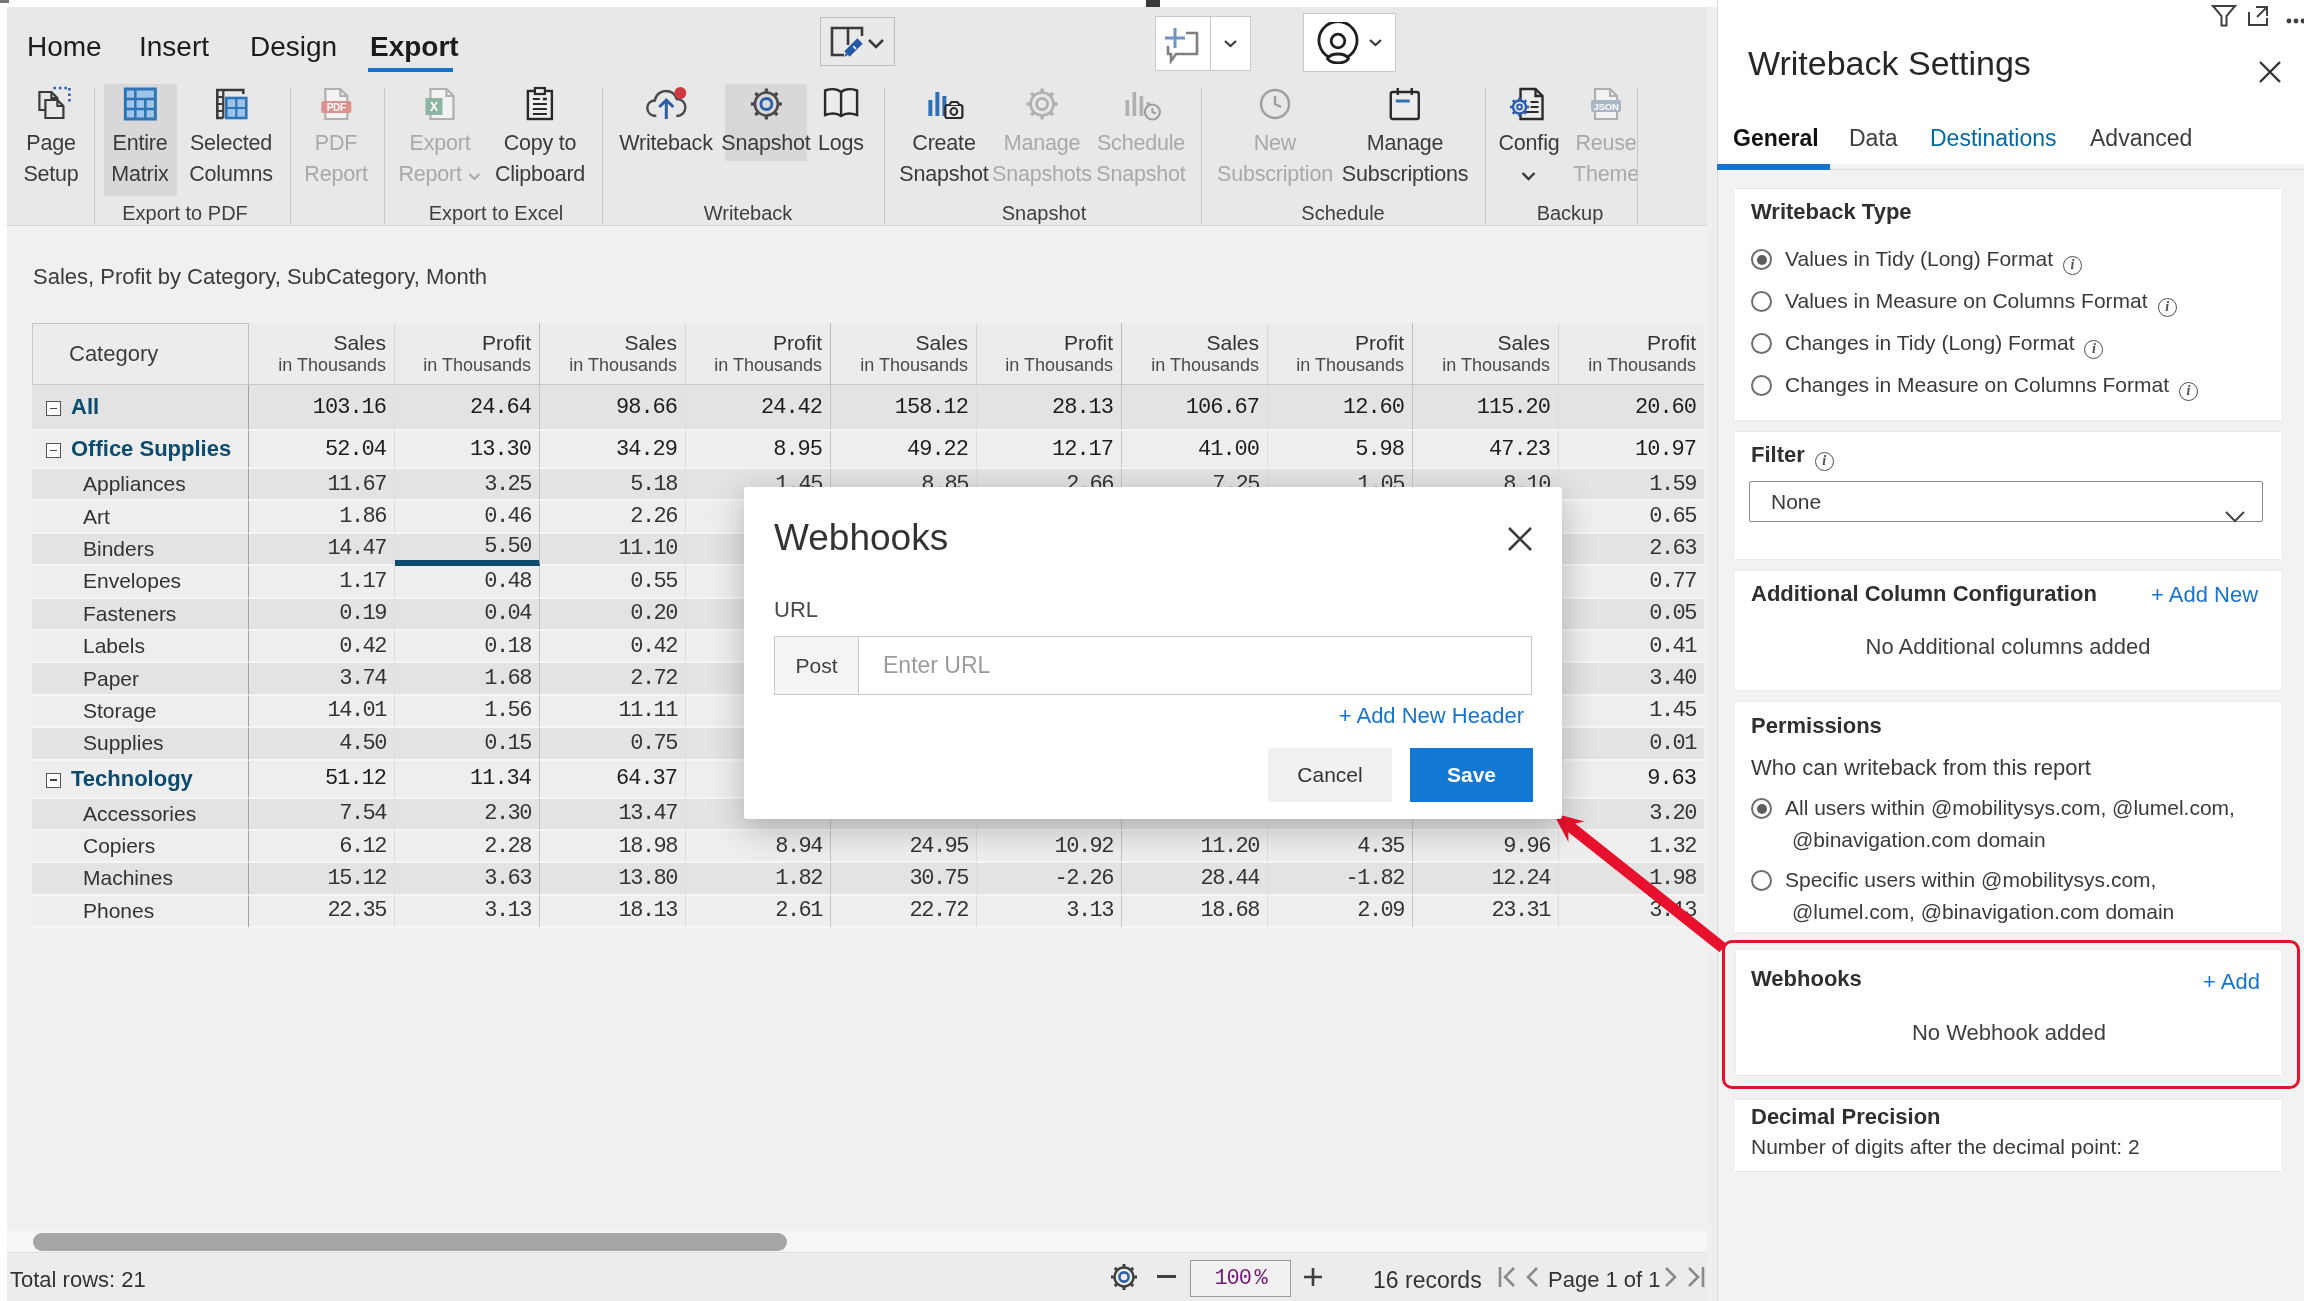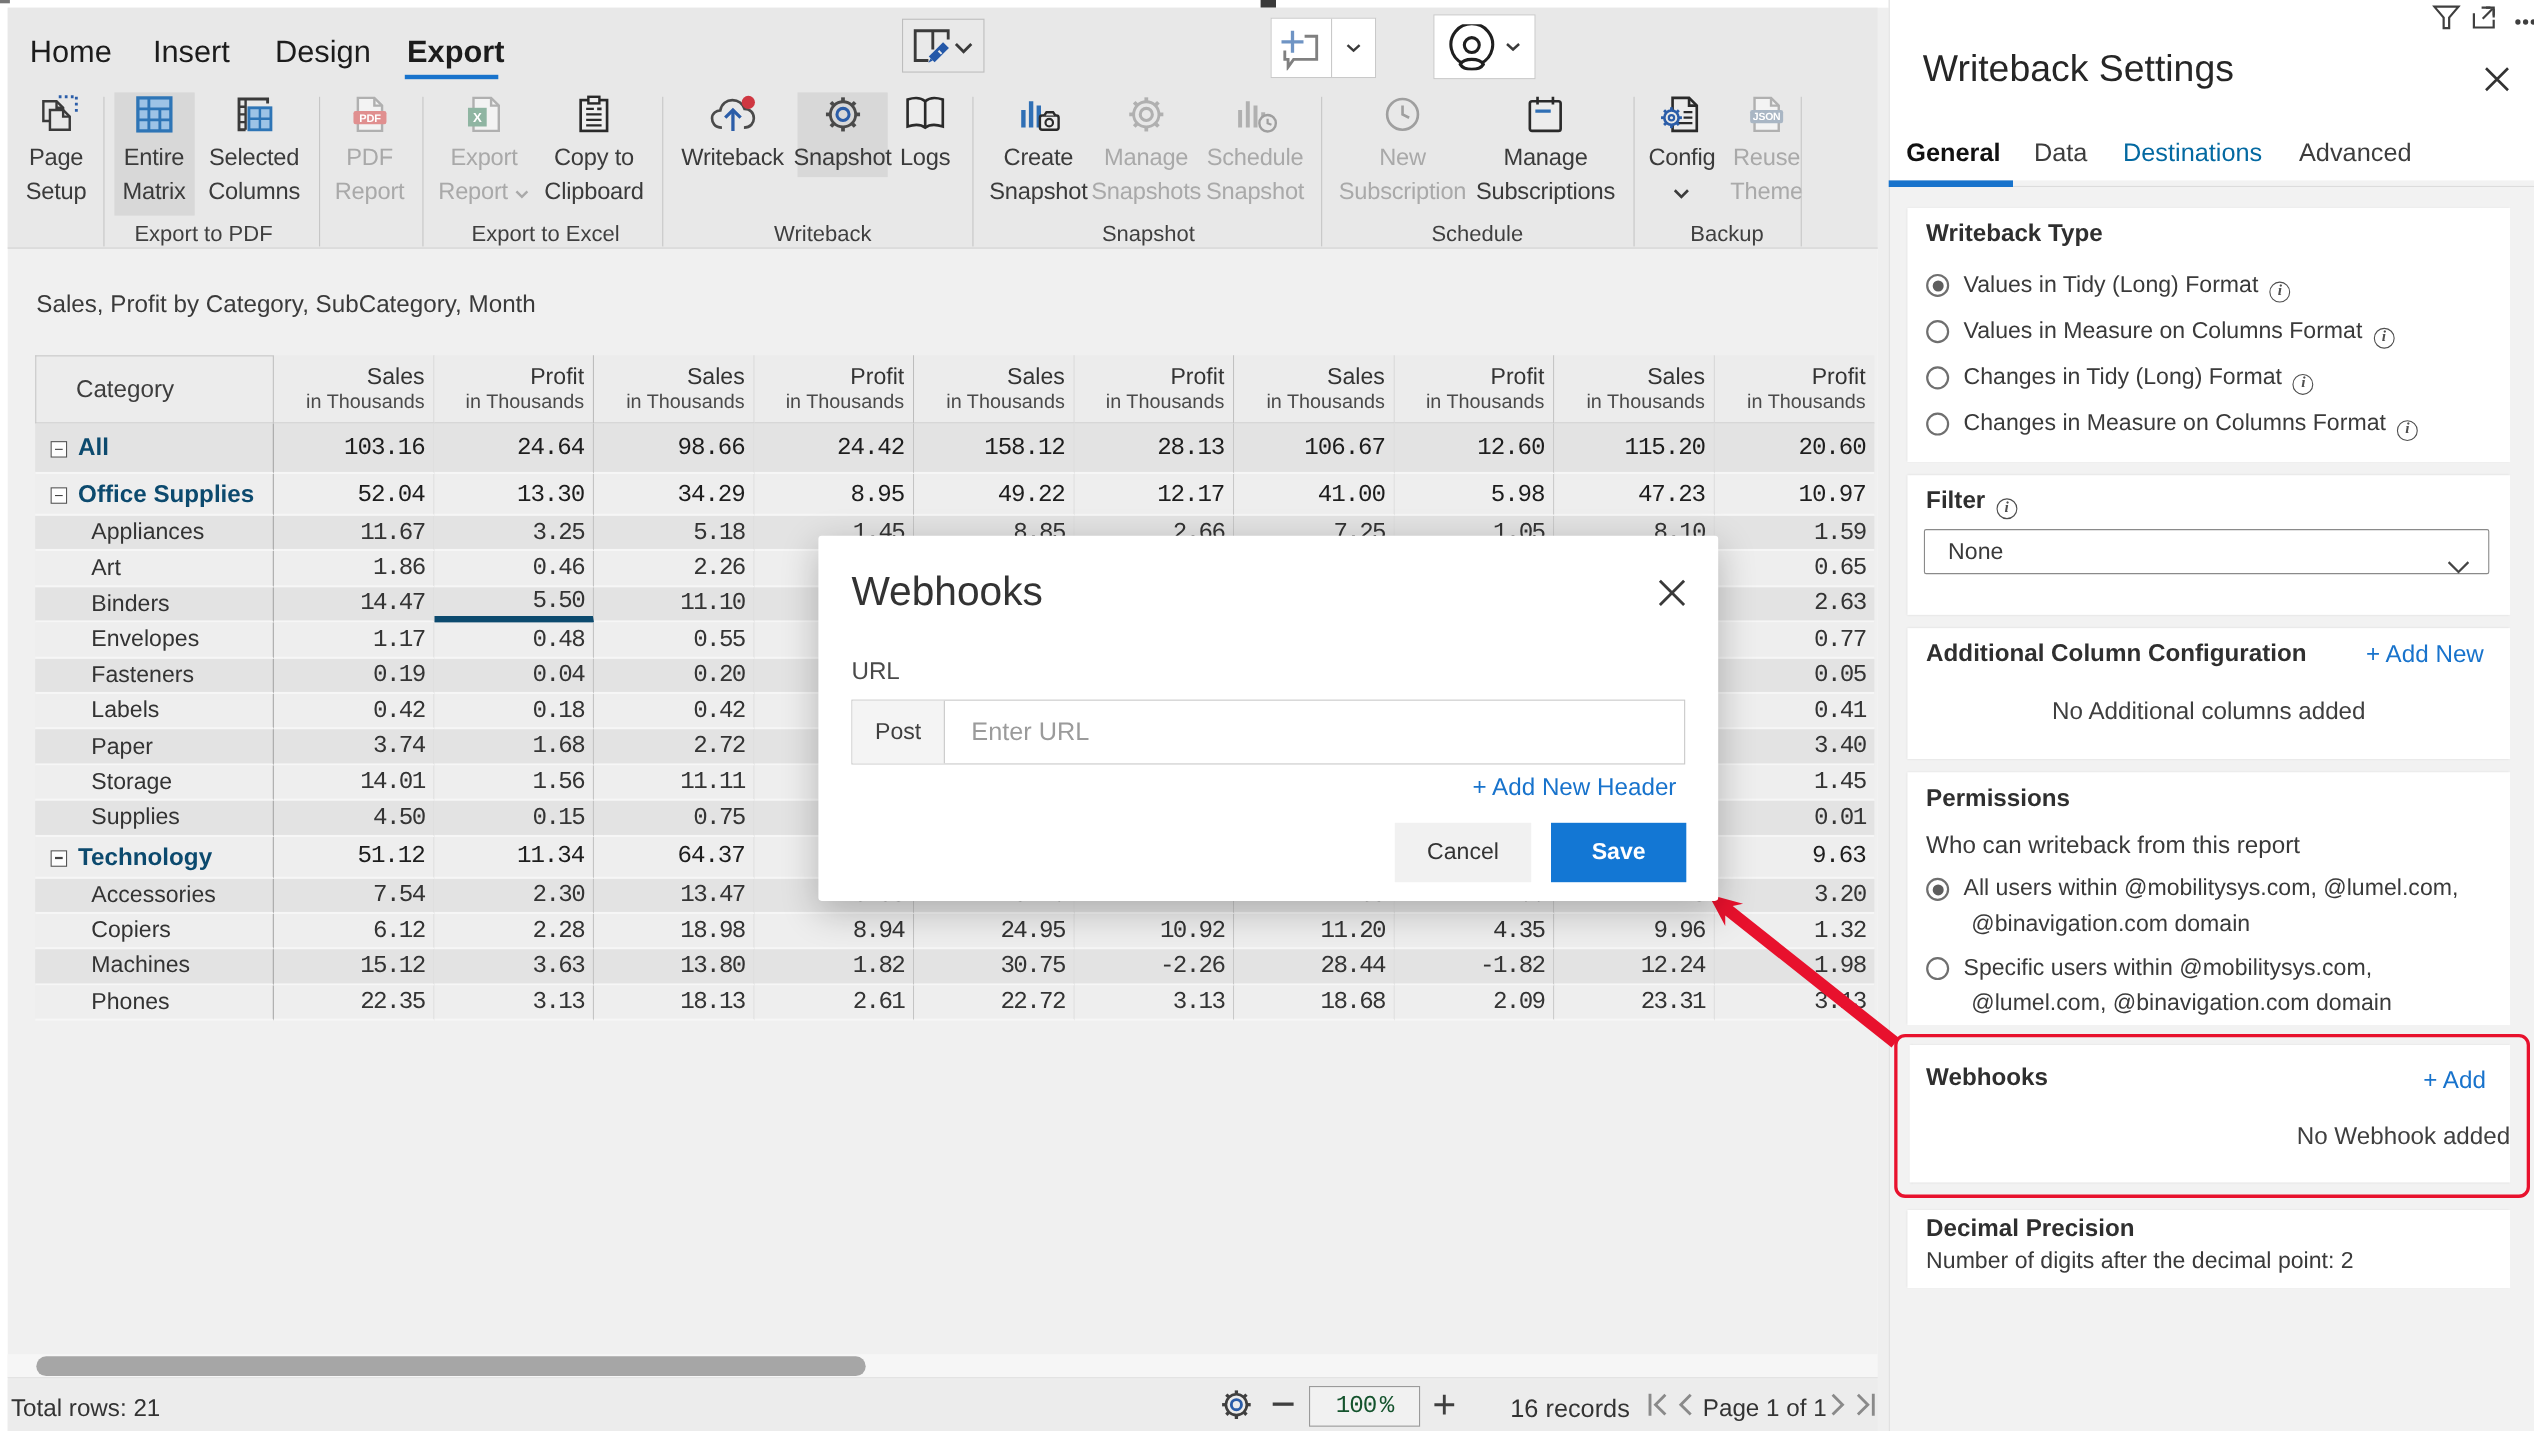--- a/index.html
+++ b/index.html
@@ -603,21 +603,21 @@
       <rect x="21.6" y="21.6" width="3.0" height="3.0" fill="#3f3f3f" transform="rotate(45 23.1 23.1)"></rect>
       <rect x="13.5" y="25.0" width="3.0" height="3.0" fill="#3f3f3f" transform="rotate(90 15.0 26.5)"></rect>
       <rect x="5.4" y="21.6" width="3.0" height="3.0" fill="#3f3f3f" transform="rotate(135 6.9 23.1)"></rect>
       <rect x="2.0" y="13.5" width="3.0" height="3.0" fill="#3f3f3f" transform="rotate(180 3.5 15.0)"></rect>
       <rect x="5.4" y="5.4" width="3.0" height="3.0" fill="#3f3f3f" transform="rotate(225 6.9 6.9)"></rect>
       <rect x="13.5" y="2.0" width="3.0" height="3.0" fill="#3f3f3f" transform="rotate(270 15.0 3.5)"></rect>
       <rect x="21.6" y="5.4" width="3.0" height="3.0" fill="#3f3f3f" transform="rotate(315 23.1 6.9)"></rect>
       <circle cx="15" cy="15" r="4.6" fill="none" stroke="#2b5da8" stroke-width="2.6"></circle>
     </svg></div>
 <div class="abs" style="left:1157px;top:1275px;width:19px;height:2.5px;background:#3f3f3f"></div>
-<div class="abs" style="left:1190px;top:1260px;width:101px;height:37px;border:1.5px solid #9a9a9a;background:#f1f1f1;text-align:center;line-height:35px;font-size:22px;color:#14532d;font-family:'Liberation Mono',monospace;letter-spacing:-1px">100 %</div>
+<div class="abs" style="left:1190px;top:1260px;width:101px;height:37px;border:1.5px solid #9a9a9a;background:#f1f1f1;text-align:center;line-height:35px;font-size:22px;color:#701a75;font-family:'Liberation Mono',monospace;letter-spacing:-1px">100 %</div>
 <div class="abs" style="left:1302px;top:1266px"><svg width="22" height="22" viewBox="0 0 22 22" style="">
       <path d="M11 2 V20 M2 11 H20" stroke="#3f3f3f" stroke-width="2.6"></path>
     </svg></div>
 <div class="abs" style="left:1373px;top:1267px;font-size:23px;color:#333">16 records</div>
 <div class="abs" style="left:1496px;top:1264px"><svg width="22" height="26" viewBox="0 0 22 26" style="">
       <path d="M4 3 V23" stroke="#8a8a8a" stroke-width="2.6"></path>
       <path d="M18 4 L9 13 L18 22" fill="none" stroke="#8a8a8a" stroke-width="2.6"></path>
     </svg></div>
 <div class="abs" style="left:1524px;top:1264px"><svg width="16" height="26" viewBox="0 0 16 26" style="">
       <path d="M13 4 L4 13 L13 22" fill="none" stroke="#8a8a8a" stroke-width="2.6"></path>
@@ -680,21 +680,21 @@
 <div class="abs" style="left:1751px;top:755px;font-size:22px;color:#3a3a3a">Who can writeback from this report</div>
 <div class="radio on" style="left:1751px;top:798px"></div>
 <div class="rlbl" style="left:1785px;top:796px">All users within @mobilitysys.com, @lumel.com,</div>
 <div class="rlbl" style="left:1792px;top:828px">@binavigation.com domain</div>
 <div class="radio" style="left:1751px;top:870px"></div>
 <div class="rlbl" style="left:1785px;top:868px">Specific users within @mobilitysys.com,</div>
 <div class="rlbl" style="left:1792px;top:900px">@lumel.com, @binavigation.com domain</div>
 <div class="card" style="left:1736px;top:950px;width:546px;height:125px"></div>
 <div class="abs" style="left:1751px;top:966px;font-size:22px;font-weight:bold;color:#2f2f2f">Webhooks</div>
 <div class="abs blue" style="left:2203px;top:969px;font-size:22px">+ Add</div>
-<div class="abs" style="left:1736px;top:1020px;width:546px;text-align:right;font-size:22px;color:#3f3f3f">No Webhook added</div>
+<div class="abs" style="left:1736px;top:1020px;width:546px;text-align:center;font-size:22px;color:#3f3f3f">No Webhook added</div>
 <div class="abs" style="left:1722px;top:940px;width:578px;height:149px;border:3px solid #e8112d;border-radius:10px"></div>
 <div class="card" style="top:1100px;height:71px"></div>
 <div class="abs" style="left:1751px;top:1104px;font-size:22px;font-weight:bold;color:#2f2f2f">Decimal Precision</div>
 <div class="abs" style="left:1751px;top:1135px;font-size:21px;color:#3a3a3a">Number of digits after the decimal point: 2</div>
 <svg class="abs" style="left:0;top:0;pointer-events:none" width="2304" height="1301">
 <polygon points="1553,813 1584.6,821.5 1575.2,823.6 1726.4,943.7 1719.6,952.3 1568.4,832.2 1568.4,841.9" fill="#e8112d"></polygon>
 </svg>
 <div class="abs" style="left:744px;top:487px;width:818px;height:332px;background:#fff;border-radius:3px;box-shadow:0 10px 34px rgba(0,0,0,.24)"></div>
 <div class="abs" style="left:774px;top:517px;font-size:37px;color:#333">Webhooks</div>
 <div class="abs" style="left:1505px;top:524px"><svg width="30" height="30" viewBox="0 0 30 30" style="">

